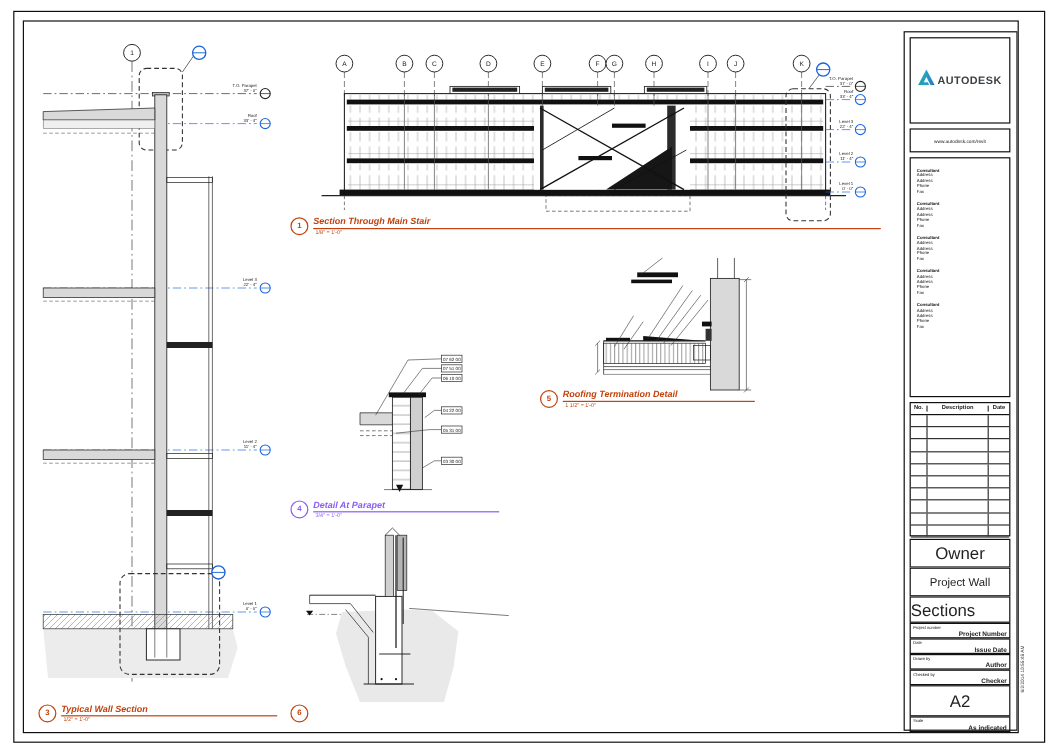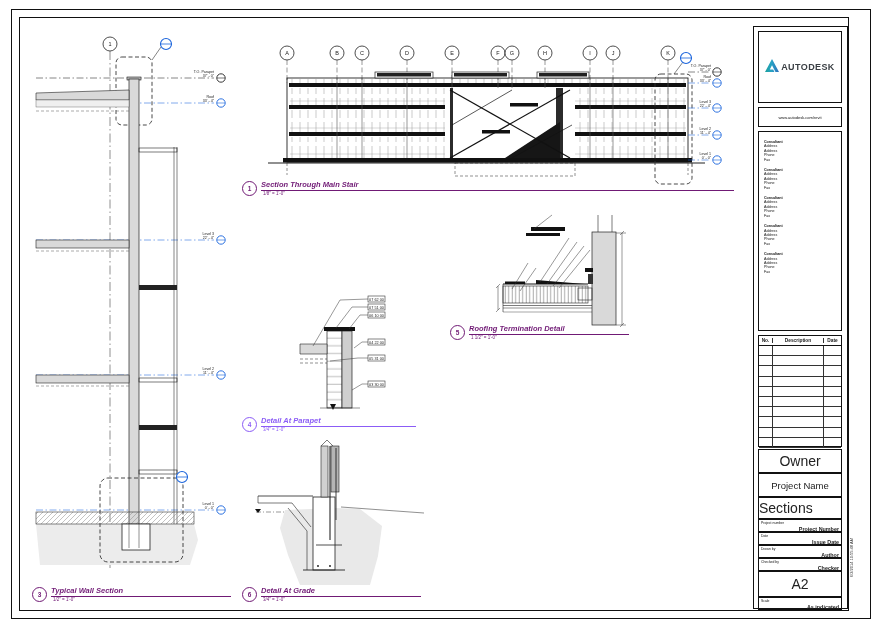--- a/index.html
+++ b/index.html
@@ -4,21 +4,21 @@
 <style>
   html,body{margin:0;padding:0;background:#fff;}
   body{width:881px;height:627px;position:relative;font-family:"Liberation Sans",sans-serif;color:#222;}
   #sheet{position:absolute;inset:0;background:#fff;overflow:hidden;}
   .border-outer{position:absolute;left:11px;top:9px;width:858px;height:608px;border:1.5px solid #111;}
   .border-inner{position:absolute;left:19px;top:17px;width:828px;height:592px;border:1px solid #111;}
   svg{position:absolute;left:0;top:0;}
   svg text{font-family:"Liberation Sans",sans-serif;fill:#222;}
 
   
-  .vtitle{position:absolute;display:flex;align-items:flex-start;color:#701a75;}
+  .vtitle{position:absolute;display:flex;align-items:flex-start;color:#c2410c;}
   .vtitle.dark{color:#8b5cf6;}
   .vbubble{width:13px;height:13px;border:1px solid currentColor;border-radius:50%;
     font-size:6.5px;font-weight:bold;display:flex;align-items:center;justify-content:center;flex:0 0 auto;margin-top:1px;}
   .vbody{margin-left:4px;}
   .vname{font-size:7.5px;font-weight:bold;font-style:italic;border-bottom:1.4px solid currentColor;padding-bottom:1px;white-space:nowrap;}
   .vscale{font-size:4.5px;padding-left:2px;}
 
   
   .vp-overlay{position:absolute;background:transparent;}
 
@@ -446,24 +446,20 @@
       </div>
     <div class="vbody" style="width:160px">
       <div class="vname">Roofing Termination Detail</div>
       <div class="vscale">1 1/2" = 1'-0"</div>
     </div>
   </div>
   <div class="vtitle" style="left:242px;top:586px">
     <div class="vbubble">
         <span>6</span>
       </div>
-    <div class="vbody" style="width:160px">
-      <div class="vname">Detail At Grade</div>
-      <div class="vscale">3/4" = 1'-0"</div>
-    </div>
   </div>
 
   <div class="tblock">
     <div class="tb-box logo-box">
       <span>
         <svg width="14" height="13" viewBox="0 0 14 13" style="position:static">
           <path d="M7,0 L14,13 L10.5,13 L7,6.2 L4.8,10.5 L8.2,10.5 L9.4,13 L0,13 Z" fill="url(#adsk)"></path>
         </svg>
       </span>
       <span class="brand">AUTODESK</span>
@@ -562,21 +558,21 @@
       <div class="rev-row">
           <span class="c-no"></span>
           <span class="c-desc"></span>
           <span class="c-date"></span>
         </div>
     </div>
     <div class="tb-box owner-box">
         <span>Owner</span>
       </div>
     <div class="tb-box proj-box">
-        <span>Project Name</span>
+        <span>Project Wall</span>
       </div>
     <div class="tb-box stitle-box">
         <span>Sections</span>
       </div>
     <div class="frow" style="top:492px">
       <span class="flabel">Project number</span>
       <span class="fvalue">Project Number</span>
     </div>
     <div class="frow" style="top:505px">
       <span class="flabel">Date</span>

